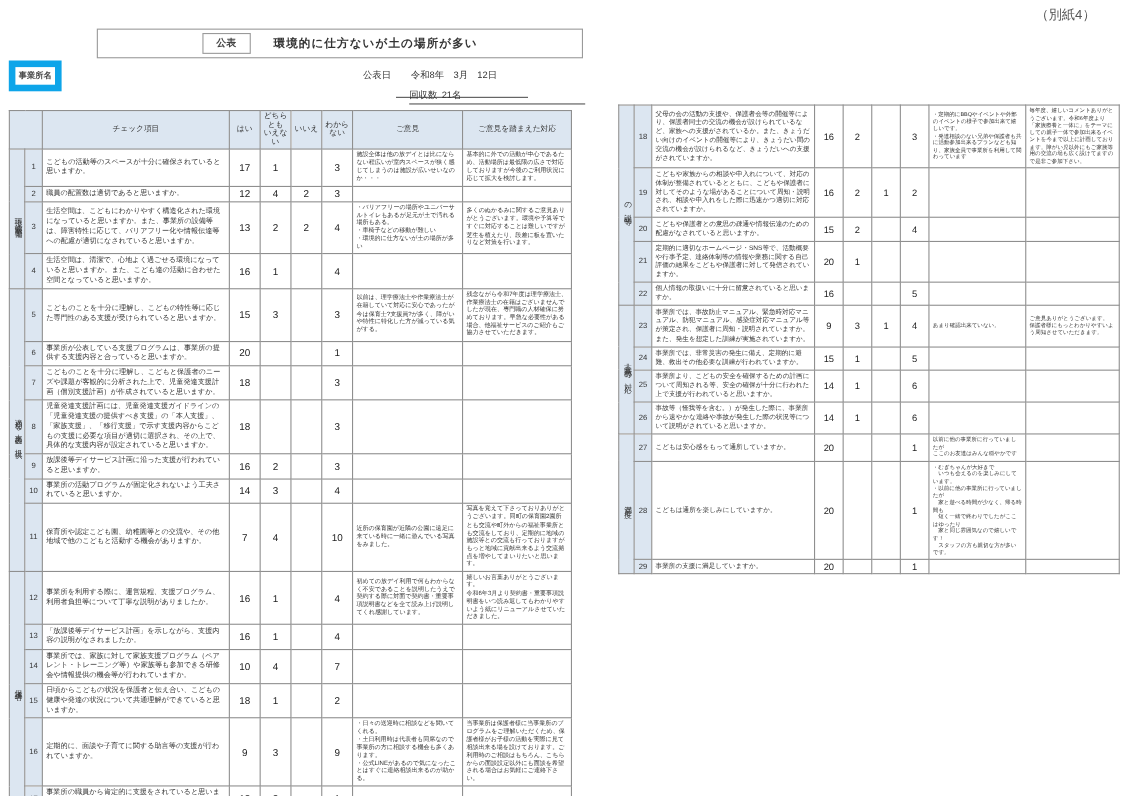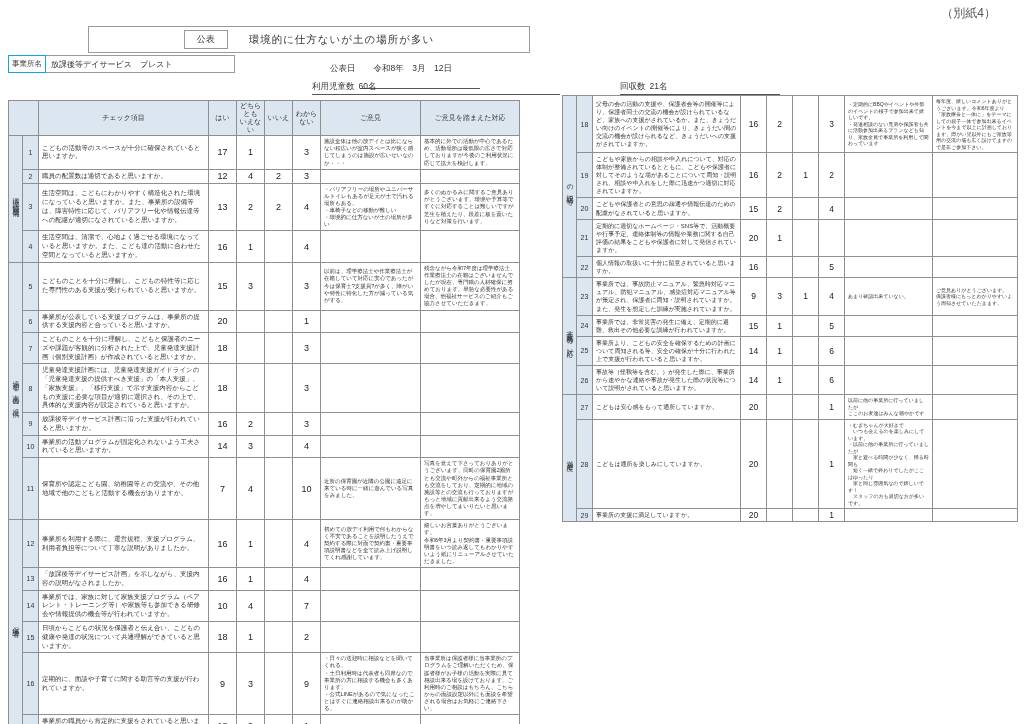--- a/index.html
+++ b/index.html
@@ -9,29 +9,30 @@
     font-family:"Liberation Sans","DejaVu Sans",sans-serif;
     overflow:hidden;
   }
   .abs{position:absolute;}
   
   #attachment{top:5px;right:28px;font-size:12px;color:#555;}
   #title-box{
     left:88px;top:26px;width:440px;height:25px;
     border:1px solid #9a9a9a;display:flex;align-items:center;justify-content:center;gap:21px;
     background:#fff;
+    font-weight:bold;
   }
   #publish-tag{
     border:1px solid #9a9a9a;font-size:9px;padding:2px 12px;color:#444;
   }
   #page-title{font-size:10.5px;color:#333;letter-spacing:1px;}
   #office-row{left:8px;top:55px;display:flex;}
   #office-label{
-    border:1px solid #0ea5e9;font-size:7.5px;padding:3px 3px;color:#444;
-    display:flex;align-items:center;background:#fff;
+    border:6px solid #0ea5e9;font-size:7.5px;padding:3px 3px;color:#444;
+    display:flex;align-items:center;background:#fff;font-weight:bold;
   }
   #office-name{
     border:1px solid #9a9a9a;border-left:none;width:178px;font-size:8px;
     display:flex;align-items:center;padding:2px 5px;color:#333;
   }
   #publish-date-row{left:330px;top:63px;font-size:8.5px;color:#333;}
   #publish-date{border-bottom:1px solid #555;padding:0 28px 15px 14px;margin-left:4px;}
   #stats-row{left:312px;top:81px;font-size:8.5px;color:#333;display:flex;}
   #users{border-bottom:1px solid #555;width:248px;padding-bottom:1px;}
   #responses{border-bottom:1px solid #555;width:160px;margin-left:60px;padding-bottom:1px;}
@@ -75,29 +76,27 @@
 
 <div class="abs" id="attachment">（別紙4）</div>
 
 <div class="abs" id="title-box">
   <span id="publish-tag">公表</span>
   <span id="page-title">環境的に仕方ないが土の場所が多い</span>
 </div>
 
 <div class="abs" id="office-row">
   <span id="office-label">事業所名</span>
-  <span id="office-name">放課後等デイサービス　プレスト</span>
 </div>
 
 <div class="abs" id="publish-date-row">
   <span>公表日</span><span id="publish-date">令和8年　3月　12日</span>
 </div>
 
 <div class="abs" id="stats-row">
-  <span id="users"><span>利用児童数</span><span class="stat-val">60名</span></span>
   <span id="responses"><span>回収数</span><span class="stat-val">21名</span></span>
 </div>
 
 <table class="abs" id="left-table">
   <colgroup>
     <col style="width:14px">
       <col style="width:16px">
       <col style="width:170px">
     <col style="width:28px">
       <col style="width:28px">

